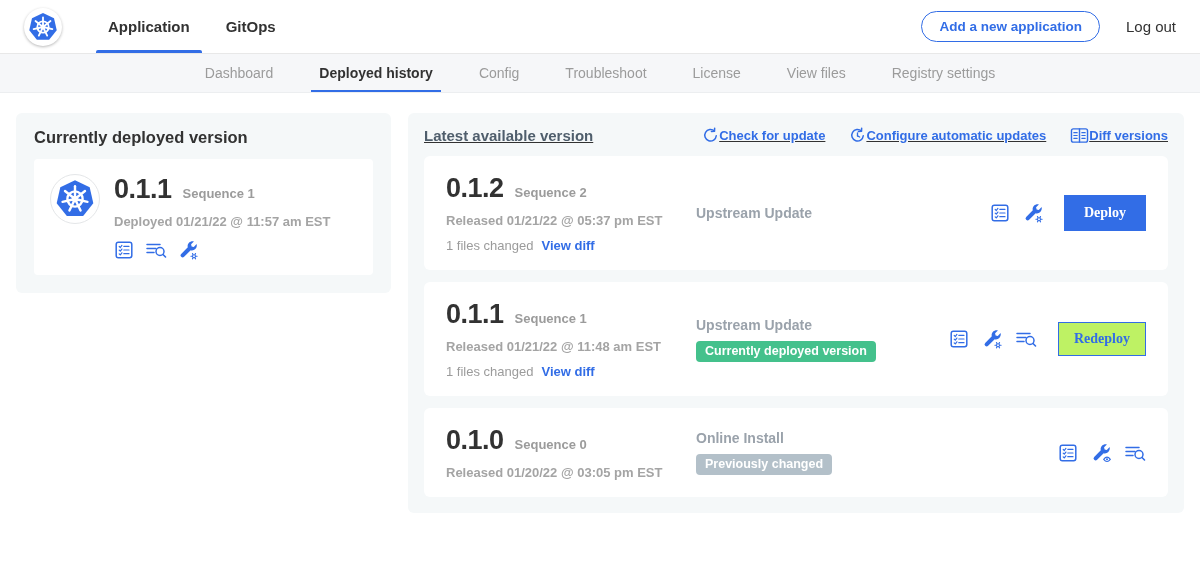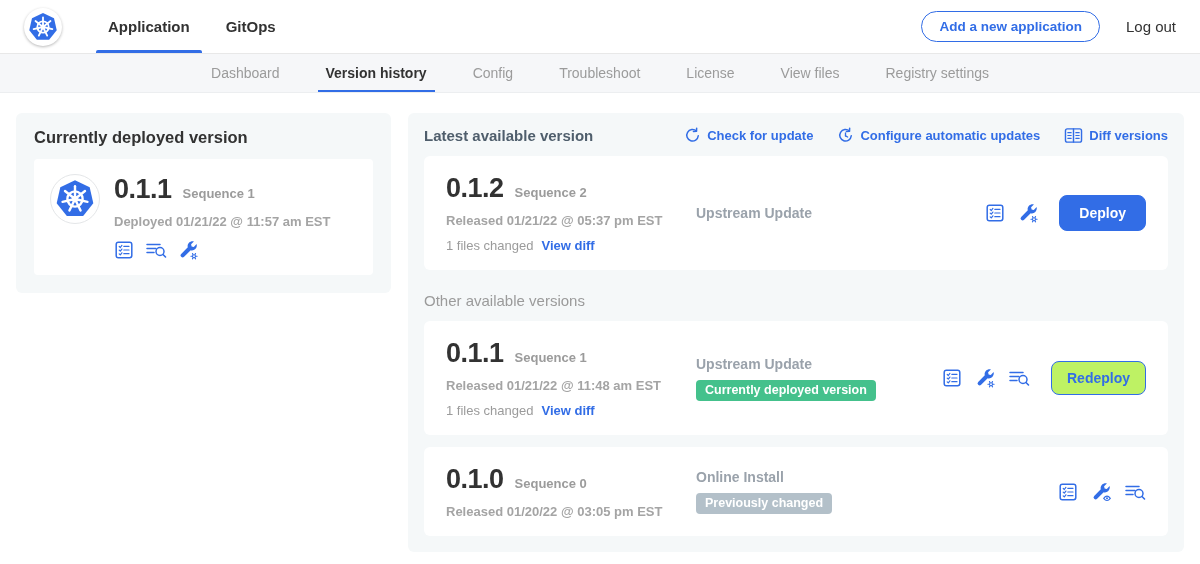--- a/index.html
+++ b/index.html
@@ -48,38 +48,38 @@
   .ver-num { font-size:27px; font-weight:700; color:#323232; letter-spacing:-.5px; }
   .seq { font-size:13px; font-weight:600; color:#9b9b9b; }
   .muted-line { font-size:13px; font-weight:600; color:#a4a4a4; margin-top:9px; }
   .files-row { margin-top:10px; font-size:13px; color:#9b9b9b; display:flex; gap:8px; }
   .link { color:var(--accent-blue,#326de6); font-weight:700; cursor:pointer; }
   .icon-row { display:flex; align-items:center; gap:11px; margin-top:11px; }
   .icon { color:var(--accent-blue,#326de6); display:inline-flex; cursor:pointer; }
 
   
   .latest-panel { flex:1; padding:14px 16px 16px; }
-  .latest-head { display:flex; align-items:center; }
+  .latest-head { display:flex; align-items:center;text-decoration:underline; }
   .latest-title { font-size:15px; font-weight:600; color:#4f5e6c; }
   .head-actions { margin-left:auto; display:flex; align-items:center; gap:24px; }
-  .head-action { display:flex; align-items:center; gap:6px; color:var(--accent-blue,#326de6);
+  .head-action { display:flex; align-items:center; color:var(--accent-blue,#326de6);
     font-size:13px; font-weight:700; cursor:pointer; }
   .other-title { font-size:15px; font-weight:500; color:#9b9b9b; margin-top:22px; }
 
   .vcard { background:#fff; border-radius:6px; margin-top:12px; padding:17px 22px;
     display:flex; align-items:center; min-height:88px; }
   .vcard .left { width:250px; flex:0 0 auto; }
   .vcard .mid { flex:1; display:flex; flex-direction:column; justify-content:center; gap:8px; }
   .source { font-size:14px; font-weight:700; color:#9aa2ab; }
   .badge { display:inline-block; align-self:flex-start; padding:3px 9px 4px;
     border-radius:4px; font-size:12.5px; font-weight:700; color:#fff; }
   .badge.green { background:var(--green-badge,#44c18c); }
   .badge.gray  { background:var(--gray-badge,#b3c0c9); }
   .vcard .right { display:flex; align-items:center; gap:13px; }
-  .btn { border-radius:8px; font-size:14px; font-weight:700; font-family:Liberation Sans, sans-serif;
+  .btn { border-radius:0; font-size:14px; font-weight:700; font-family:Liberation Serif, serif;
     cursor:pointer; margin-left:8px; }
   .btn.solid { background:var(--accent-blue,#326de6); color:#fff; border:1px solid var(--accent-blue,#326de6);
     padding:9px 19px; }
   .btn.outline { background:#bef264; color:var(--accent-blue,#326de6);
     border:1px solid var(--accent-blue,#326de6); padding:8px 15px; }
 </style>
 </head>
 <body>
 
 <svg width="0" height="0" style="position:absolute" aria-hidden="true">
@@ -184,21 +184,21 @@
     <div class="top-tab">GitOps</div>
   </nav>
   <div class="topnav-right">
     <button class="pill-btn">Add a new application</button>
     <div class="logout">Log out</div>
   </div>
 </header>
 
 <nav class="subnav">
   <div class="sub-item">Dashboard</div>
-  <div class="sub-item active">Version history</div>
+  <div class="sub-item active">Deployed history</div>
   <div class="sub-item">Config</div>
   <div class="sub-item">Troubleshoot</div>
   <div class="sub-item">License</div>
   <div class="sub-item">View files</div>
   <div class="sub-item">Registry settings</div>
 </nav>
 
 <main class="main">
 
   <aside class="panel deployed-panel">
@@ -290,21 +290,20 @@
           </span>
         <span class="icon">
             <svg width="20" height="20">
               <use href="#i-wrench-gear"></use>
             </svg>
           </span>
         <button class="btn solid">Deploy</button>
       </div>
     </div>
 
-    <div class="other-title">Other available versions</div>
 
     <div class="vcard">
       <div class="left">
         <div class="ver-row">
           <span class="ver-num">0.1.1</span>
           <span class="seq">Sequence 1</span>
         </div>
         <div class="muted-line">Released 01/21/22 @ 11:48 am EST</div>
         <div class="files-row">
           <span>1 files changed</span>

